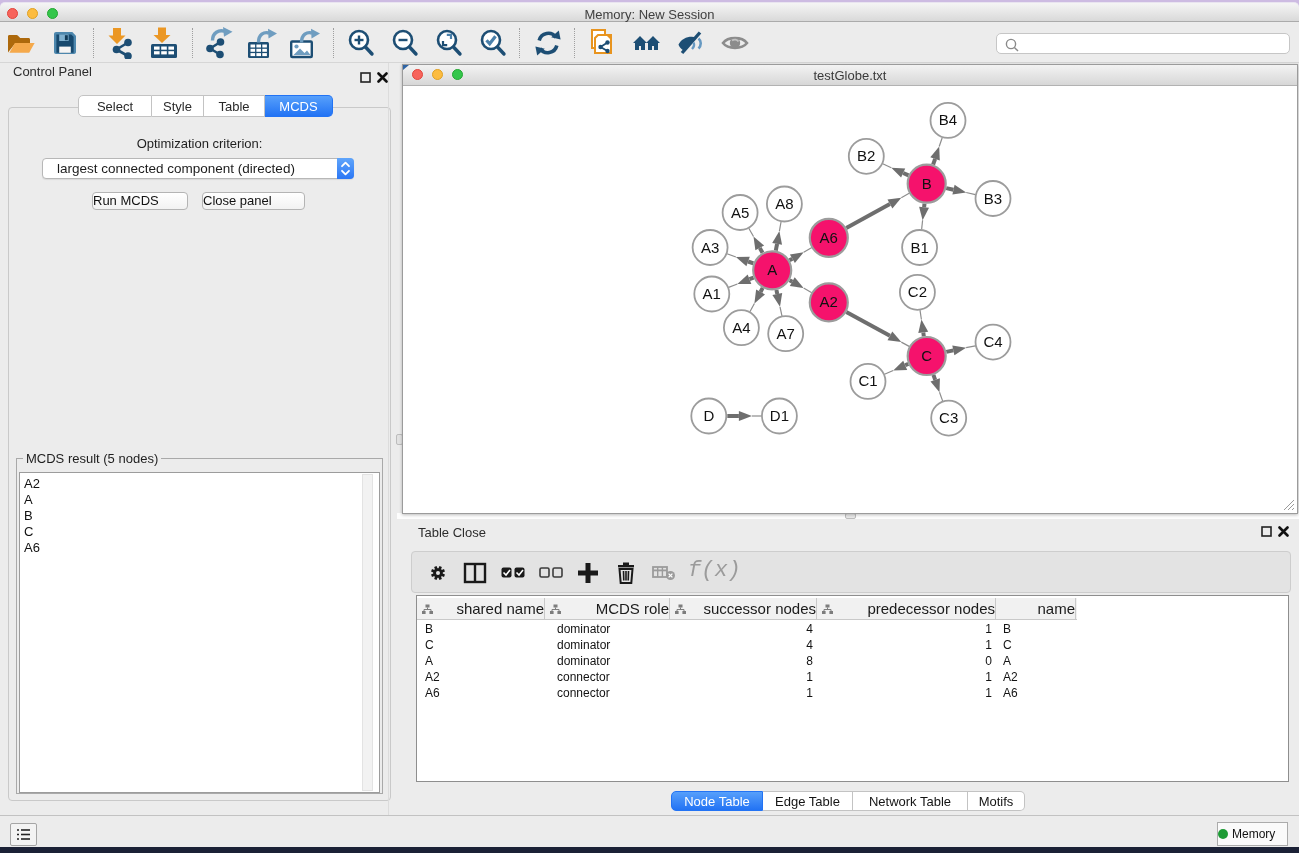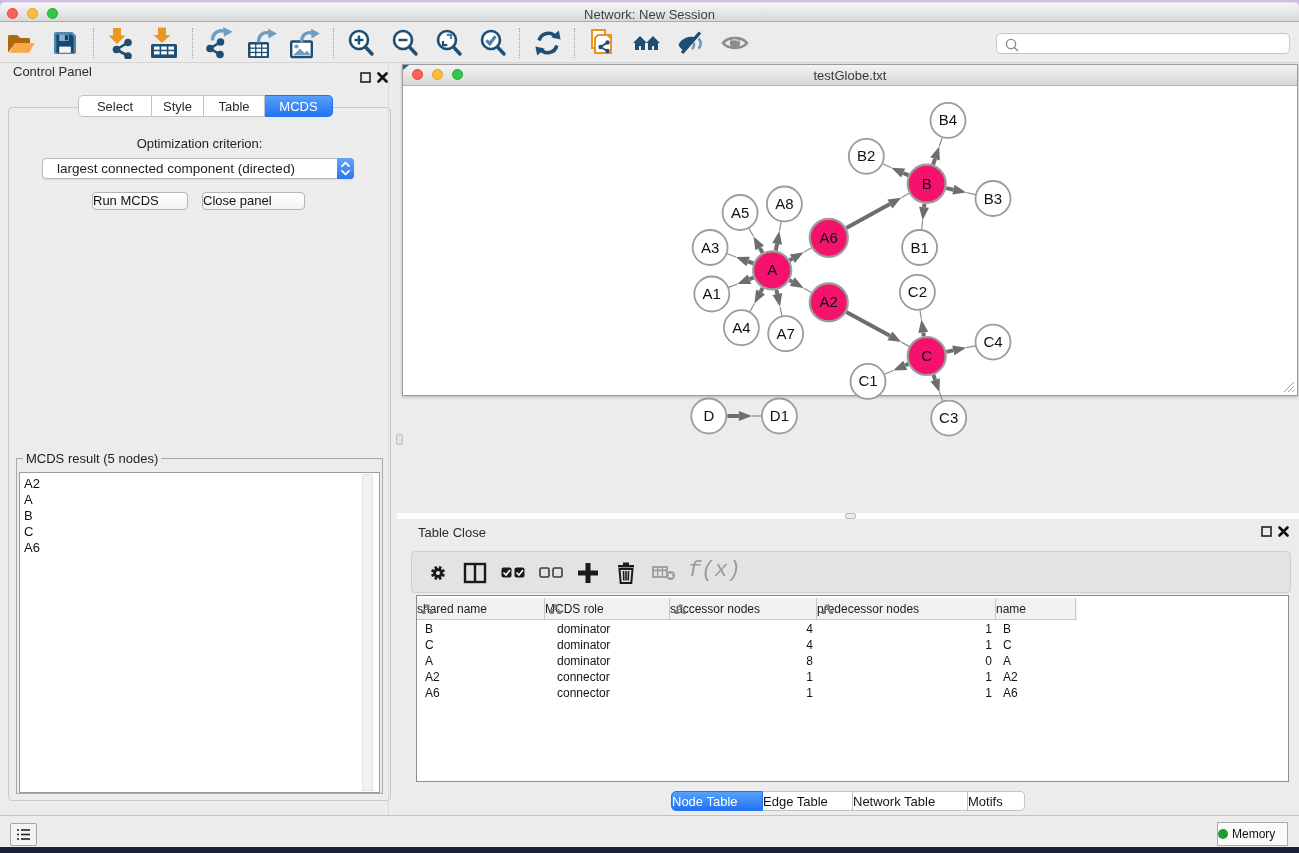--- a/index.html
+++ b/index.html
@@ -28,46 +28,46 @@
 #dd{left:34px;top:51px;width:312px;height:21px;background:#fff;border:1px solid #b7b7b7;border-radius:4px;box-shadow:0 1px 1px rgba(0,0,0,.08)}
 #dd .txt{position:absolute;left:14px;top:2px;font-size:13.5px;color:#1c1c1c}
 #dd .step{position:absolute;right:-1px;top:-1px;width:17px;height:21px;border-radius:0 4px 4px 0;background:linear-gradient(#60a5fb,#2b77f5)}
 .btn{position:absolute;height:18px;background:linear-gradient(#ffffff,#f2f2f2);border:1px solid #b4b4b4;border-radius:4px;font-size:13px;color:#111;text-align:left;line-height:16px}
 #fieldset{left:8px;top:351px;width:367px;height:336px;border:1px solid #a9a9a9}
 #fieldset legend{position:absolute;top:-8px;left:6px;background:#ececec;padding:0 3px;font-size:13px;color:#1e1e1e}
 #listbox{position:absolute;left:2px;top:13px;width:361px;height:321px;background:#fff;border:1px solid #9c9c9c}
 #listbox .items{position:absolute;left:4px;top:3px;font-size:13px;color:#111;line-height:16px}
 #listbox .sb{position:absolute;right:6px;top:1px;width:11px;height:317px;background:#f2f2f2;border:1px solid #e3e3e3}
 
-#nw{left:402px;top:64px;width:896px;height:332px;background:#fff;border:1px solid #9b9b9b;box-shadow:0 1px 3px rgba(0,0,0,.25)}
+#nw{left:402px;top:64px;width:896px;height:450px;background:#fff;border:1px solid #9b9b9b;box-shadow:0 1px 3px rgba(0,0,0,.25)}
 #nw-tb{position:absolute;left:0;top:0;right:0;height:21px;background:linear-gradient(#f3f3f3,#d7d7d7);border-bottom:1px solid #b2b2b2}
 #nw-tb .t{position:absolute;left:0;right:0;top:3px;text-align:center;font-size:13px;color:#3a3a3a}
 
 #tp-title{left:418px;top:525px;font-size:13px;color:#2d2d2d}
 #tp-toolbar{left:411px;top:551px;width:880px;height:42px;background:#e3e3e3;border:1px solid #cdcdcd;border-radius:4px}
 #tbl{left:416px;top:595px;width:873px;height:187px;background:#fff;border:1px solid #8e8e8e}
 #tbl-head{position:absolute;left:0;top:2px;width:660px;height:22px;background:#f1f1f1;border-bottom:1px solid #c9c9c9}
-.hcell{position:absolute;top:0;height:22px;border-right:1px solid #c9c9c9;font-size:12px;color:#1b1b1b;text-align:left;line-height:22px}
+.hcell{position:absolute;top:0;height:22px;border-right:1px solid #c9c9c9;font-size:15px;color:#1b1b1b;text-align:right;line-height:22px}
 .hic{position:absolute;left:5px;top:6px}
 .cell{position:absolute;font-size:12px;color:#131313;line-height:16px}
 #btabs{left:671px;top:791px;height:20px}
-.btab{position:absolute;top:0;height:20px;background:#fff;border:1px solid #c3c3c3;border-left:none;font-size:13px;color:#141414;line-height:19px}
+.btab{position:absolute;top:0;height:20px;background:#fff;border:1px solid #c3c3c3;border-left:none;font-size:13px;color:#141414;text-align:center;line-height:19px}
 
 #status{left:0;top:815px;width:1299px;height:33px;background:#ececec;border-top:1px solid #c2c2c2}
 #mini{left:10px;top:823px;width:27px;height:23px;background:#f3f3f3;border:1px solid #a5a5a5;border-radius:2px}
 #mem{left:1217px;top:822px;width:71px;height:24px;background:#fafafa;border:1px solid #ababab;font-size:12px;color:#111;line-height:22px}
 #navy{left:0;top:847px;width:1299px;height:6px;background:#1b2136}
 </style></head>
 <body>
 <div class="abs" id="lav"></div>
 <div class="abs" id="titlebar">
   <div class="light" style="left:7px;background:#f7645c;border:1px solid #e2453c"></div>
   <div class="light" style="left:27px;background:#fcbc40;border:1px solid #e0a123"></div>
   <div class="light" style="left:47px;background:#34c64b;border:1px solid #24a732"></div>
-  <div class="t">Network: New Session</div>
+  <div class="t">Memory: New Session</div>
 </div>
 <div class="abs" id="toolbar">
   <div class="sep" style="left:93px"></div>
     <div class="sep" style="left:192px"></div>
     <div class="sep" style="left:333px"></div>
     <div class="sep" style="left:519px"></div>
     <div class="sep" style="left:574px"></div>
     <svg class="tbi" style="left:4px" width="32" height="32" viewBox="0 0 32 32">
       <path d="M4 25.5 V9.3 c0-.8.6-1.4 1.4-1.4 h7.2 c.5 0 .9.2 1.2.5 l2.4 2.6 h8.3 c.8 0 1.5.6 1.5 1.4 v3.6 H11.5 z" fill="#ad690c"></path>
       <path d="M10.9 16 H30.6 L25.2 25.8 H5.4 z" fill="#f5a94b"></path>

